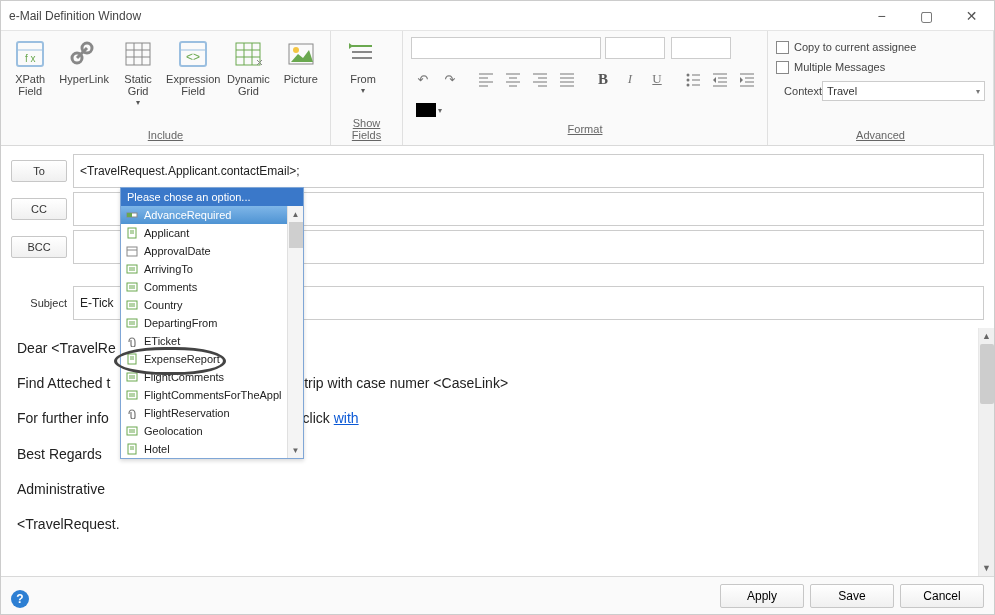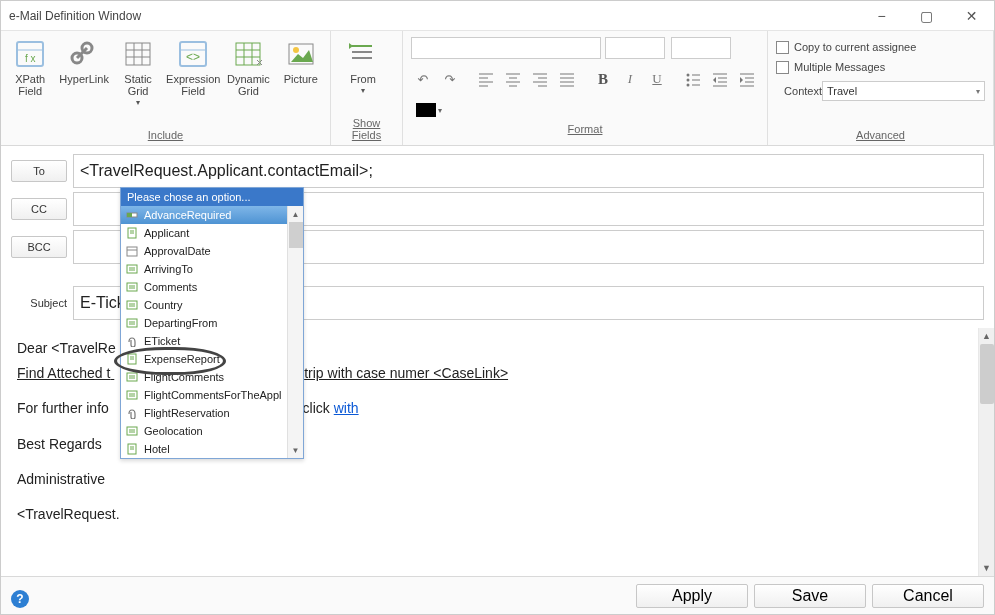--- a/index.html
+++ b/index.html
@@ -42,21 +42,21 @@
   .adv-chk { width: 13px; height: 13px; border: 1px solid #888; margin-right: 5px; background: #fff; }
   .adv-select-row { display: flex; align-items: center; margin-top: 4px; }
   .adv-label { width: 46px; font-size: 11px; color: #444; text-align: right; }
   .adv-select { flex: 1; height: 20px; border: 1px solid #ccc; padding: 0 4px; font-size: 11px; background: #fff; display: flex; align-items: center; justify-content: space-between; }
 
   
   .fields { padding: 8px 10px 4px 10px; position: relative; }
   .fld-row { display: flex; align-items: center; margin-bottom: 4px; }
   .fld-btn { width: 56px; height: 22px; border: 1px solid #c7c7c7; background: linear-gradient(#fff,#f0f0f0); font-size: 11px; color: #333; margin-right: 6px; border-radius: 2px; }
   .fld-label { width: 56px; text-align: right; font-size: 11px; color: #333; margin-right: 6px; }
-  .fld-input { flex: 1; height: 22px; border: 1px solid #ccc; padding: 16px 6px; font-size: 16px; background: #fff; color: #222; }
+  .fld-input { flex: 1; height: 22px; border: 1px solid #ccc; padding: 16px 6px; font-size: 12px; background: #fff; color: #222; }
 
   .subject-row { margin-top: 22px; }
 
   
   .body-area { flex: 1; padding: 8px 16px; font-family: Tahoma, sans-serif; font-size: 14px; color: #222; line-height: 1.8; overflow-y: auto; position: relative; }
   .body-area a { color: #0b59d6; text-decoration: underline; }
   .scrollbar-right { position: absolute; top: 0; right: 0; width: 16px; height: 100%; background: #f0f0f0; border-left: 1px solid #e8e8e8; }
   .scrollbar-up, .scrollbar-down { height: 16px; display: flex; align-items: center; justify-content: center; color: #666; font-size: 9px; }
   .scrollbar-thumb { position: absolute; top: 16px; width: 14px; left: 1px; height: 60px; background: #cdcdcd; border-radius: 2px; }
 
@@ -69,21 +69,21 @@
   .pi-icon { width: 14px; height: 14px; display: flex; align-items: center; justify-content: center; }
   .popup-scroll { position: absolute; top: 18px; right: 0; width: 16px; bottom: 0; background: #f4f4f4; border-left: 1px solid #e0e0e0; }
   .popup-scroll .ps-up, .popup-scroll .ps-down { height: 16px; display:flex; align-items:center; justify-content:center; font-size:8px; color:#666; }
   .popup-scroll .ps-thumb { position: absolute; top: 16px; left: 1px; width: 14px; height: 26px; background: #cfcfcf; }
 
   .circle-annot { position: absolute; left: 114px; top: 347px; width: 112px; height: 28px; border: 3px solid #444; border-radius: 50% / 55%; z-index: 200; pointer-events: none; }
 
   
   .footer { display: flex; align-items: center; justify-content: flex-end; gap: 6px; height: 38px; padding: 0 10px; border-top: 1px solid #d9d9d9; background: #fafafa; position: relative; }
   .footer .help-icon { position: absolute; left: 10px; bottom: 6px; width: 18px; height: 18px; border-radius: 50%; background: #2d7fd3; color: #fff; display: flex; align-items: center; justify-content: center; font-weight: bold; font-size: 12px; }
-  .footer-btn { width: 112px; height: 24px; border: 1px solid #c7c7c7; background: linear-gradient(#fff,#f0f0f0); font-size: 16px; border-radius: 2px; }
+  .footer-btn { width: 84px; height: 24px; border: 1px solid #c7c7c7; background: linear-gradient(#fff,#f0f0f0); font-size: 12px; border-radius: 2px; }
 
   
   svg { display: block; }
 </style>
 </head>
 <body>
 
 <div class="window">
 
   <div class="titlebar">
@@ -315,21 +315,21 @@
       <input class="fld-input" value="" style="">
     </div>
     <div class="fld-row subject-row">
       <span class="fld-label">Subject</span>
       <input class="fld-input" value="E-Tick" style="">
     </div>
   </div>
 
   <div class="body-area" style="position:relative; padding-right:24px;">
     <div><span>Dear &lt;TravelRe</span></div>
-    <div style="text-decoration:underline;">
+    <div style="margin-top:10px;">
       <span>Find Atteched t</span>
       <span style="display:inline-block; width:186px;"></span>
       <span>trip with case numer &lt;CaseLink&gt;</span>
     </div>
     <div style="margin-top:10px;">
       <span>For further info</span>
       <span style="display:inline-block; width:186px;"></span>
       <span>click </span>
       <a href="#">with</a>
     </div>

